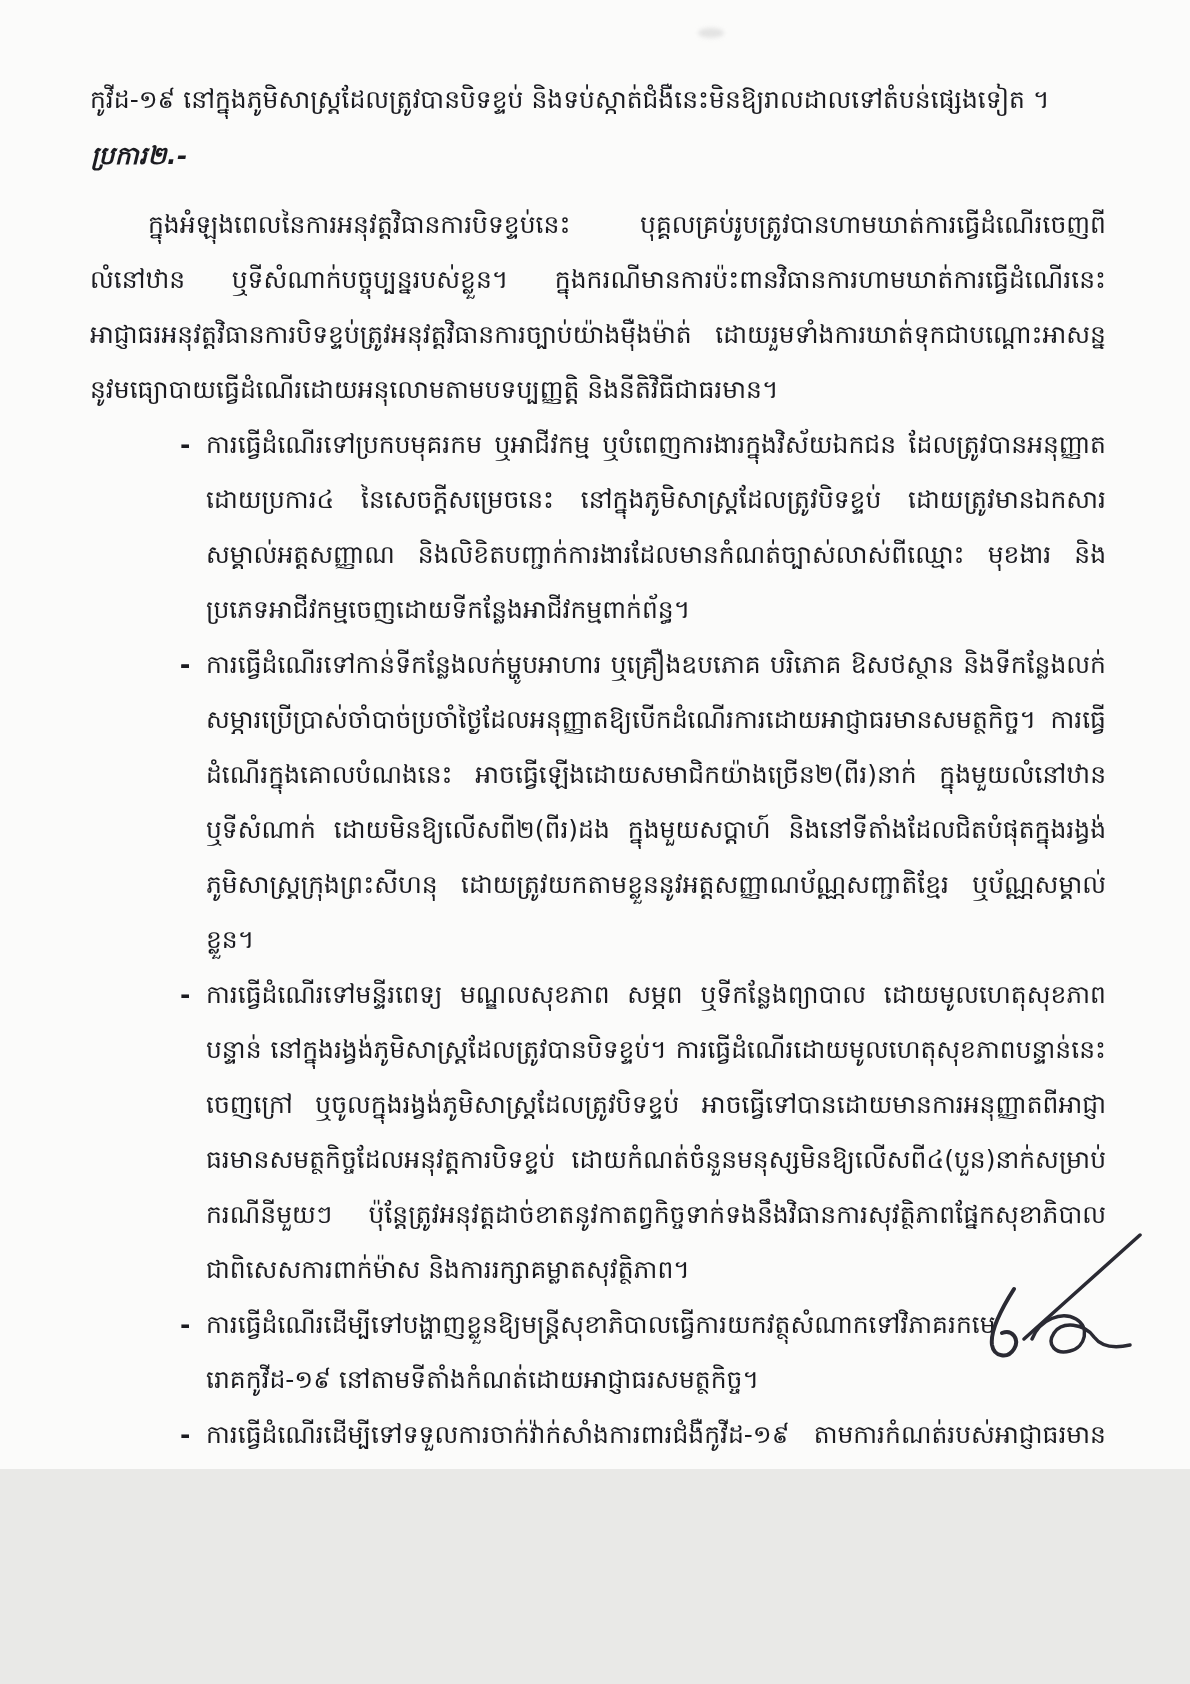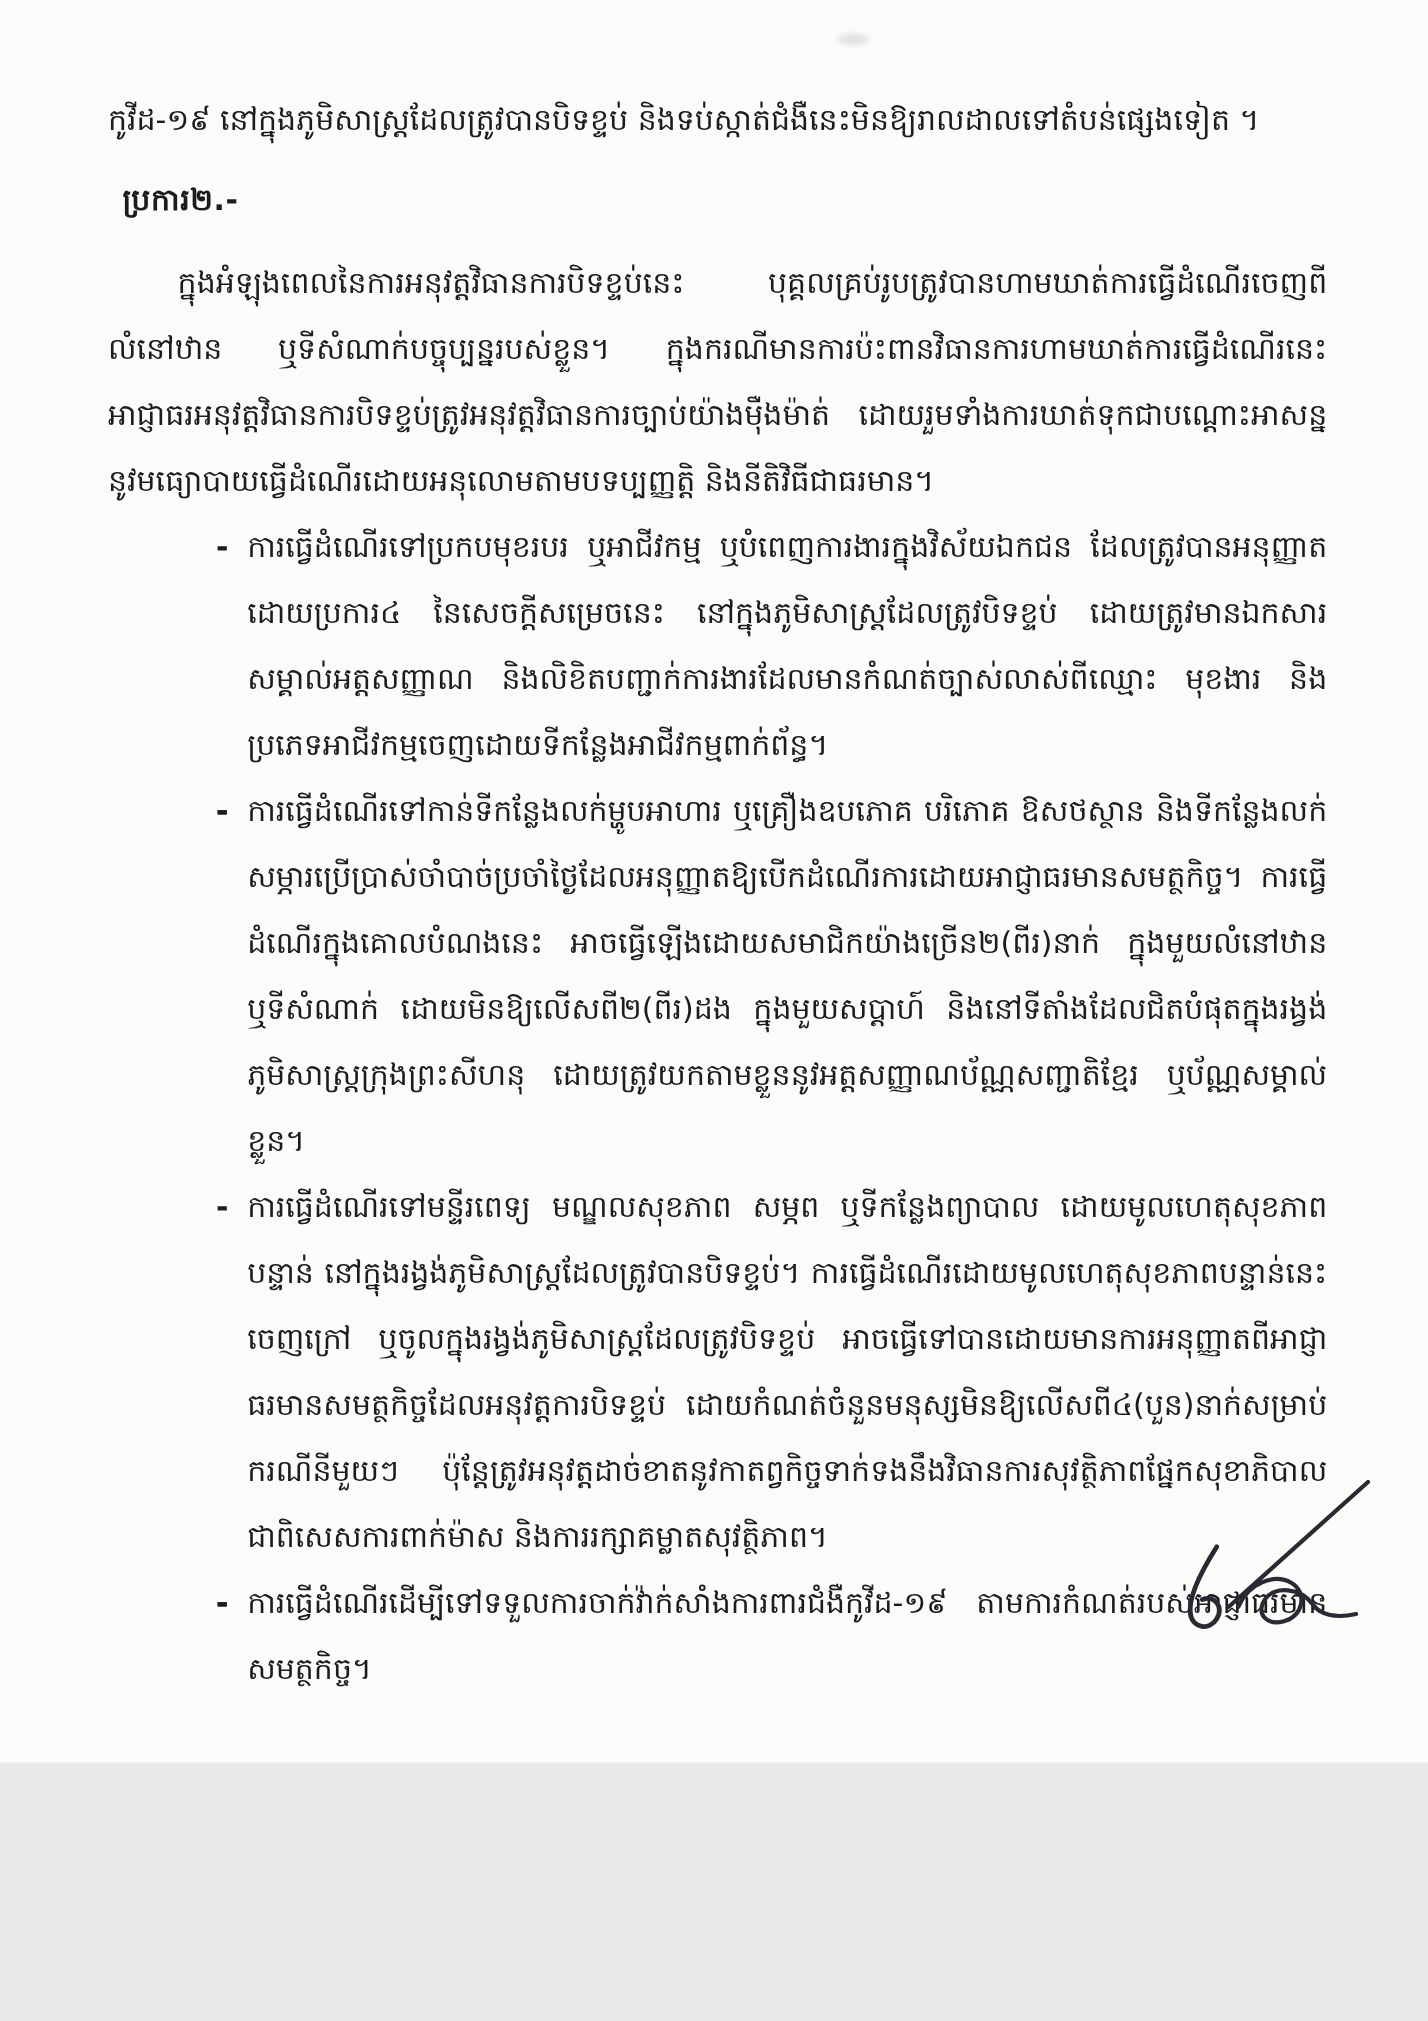--- a/index.html
+++ b/index.html
@@ -24,23 +24,24 @@
     top: 72px;
     width: 1016px;
     font-size: 25px;
     line-height: 55px;
     text-align: justify;
   }
   .intro-line {
     margin: 0;
   }
   .article-heading {
-    margin: 12px;
+    margin: 1px;
     font-weight: bold;
     letter-spacing: 0.5px;
+    font-style: italic;
   }
   .para {
     margin: 14px 0 0 0;
     text-indent: 58px;
   }
   .leadin {
     margin: 0;
     text-indent: 86px;
   }
   ul.bullets {
@@ -103,35 +104,36 @@
 
     <p class="article-heading">ប្រការ២.-</p>
 
     <p class="para">ក្នុងអំឡុងពេលនៃការអនុវត្តវិធានការបិទខ្ទប់នេះ បុគ្គលគ្រប់រូបត្រូវបានហាមឃាត់ការធ្វើដំណើរចេញពីលំនៅឋាន ឬទីសំណាក់បច្ចុប្បន្នរបស់ខ្លួន។ ក្នុងករណីមានការប៉ះពានវិធានការហាមឃាត់ការធ្វើដំណើរនេះ អាជ្ញាធរអនុវត្តវិធានការបិទខ្ទប់ត្រូវអនុវត្តវិធានការច្បាប់យ៉ាងម៉ឺងម៉ាត់ ដោយរួមទាំងការឃាត់ទុកជាបណ្ដោះអាសន្ននូវមធ្យោបាយធ្វើដំណើរដោយអនុលោមតាមបទប្បញ្ញត្តិ និងនីតិវិធីជាធរមាន។</p>
 
 
     <ul class="bullets">
 
     <li>
         <span class="dash">-</span>
-        <span class="txt">ការធ្វើដំណើរទៅប្រកបមុខរបរ ឬអាជីវកម្ម ឬបំពេញការងារក្នុងវិស័យឯកជន ដែលត្រូវបានអនុញ្ញាតដោយប្រការ៤ នៃសេចក្តីសម្រេចនេះ នៅក្នុងភូមិសាស្ត្រដែលត្រូវបិទខ្ទប់ ដោយត្រូវមានឯកសារសម្គាល់អត្តសញ្ញាណ និងលិខិតបញ្ជាក់ការងារដែលមានកំណត់ច្បាស់លាស់ពីឈ្មោះ មុខងារ និងប្រភេទអាជីវកម្មចេញដោយទីកន្លែងអាជីវកម្មពាក់ព័ន្ធ។</span>
+        <span class="txt">ការធ្វើដំណើរទៅប្រកបមុគរកម ឬអាជីវកម្ម ឬបំពេញការងារក្នុងវិស័យឯកជន ដែលត្រូវបានអនុញ្ញាតដោយប្រការ៤ នៃសេចក្តីសម្រេចនេះ នៅក្នុងភូមិសាស្ត្រដែលត្រូវបិទខ្ទប់ ដោយត្រូវមានឯកសារសម្គាល់អត្តសញ្ញាណ និងលិខិតបញ្ជាក់ការងារដែលមានកំណត់ច្បាស់លាស់ពីឈ្មោះ មុខងារ និងប្រភេទអាជីវកម្មចេញដោយទីកន្លែងអាជីវកម្មពាក់ព័ន្ធ។</span>
       </li>
         <li>
         <span class="dash">-</span>
       </li>
         <li>
         <span class="dash">-</span>
         <span class="txt">ការធ្វើដំណើរទៅកាន់ទីកន្លែងលក់ម្ហូបអាហារ ឬគ្រឿងឧបភោគ បរិភោគ ឱសថស្ថាន និងទីកន្លែងលក់សម្ភារប្រើប្រាស់ចាំបាច់ប្រចាំថ្ងៃដែលអនុញ្ញាតឱ្យបើកដំណើរការដោយអាជ្ញាធរមានសមត្ថកិច្ច។ ការធ្វើដំណើរក្នុងគោលបំណងនេះ អាចធ្វើឡើងដោយសមាជិកយ៉ាងច្រើន២(ពីរ)នាក់ ក្នុងមួយលំនៅឋាន ឬទីសំណាក់ ដោយមិនឱ្យលើសពី២(ពីរ)ដង ក្នុងមួយសប្តាហ៍ និងនៅទីតាំងដែលជិតបំផុតក្នុងរង្វង់ភូមិសាស្ត្រក្រុងព្រះសីហនុ ដោយត្រូវយកតាមខ្លួននូវអត្តសញ្ញាណប័ណ្ណសញ្ជាតិខ្មែរ ឬប័ណ្ណសម្គាល់ខ្លួន។</span>
       </li>
         <li>
         <span class="dash">-</span>
         <span class="txt">ការធ្វើដំណើរទៅមន្ទីរពេទ្យ មណ្ឌលសុខភាព សម្ភព ឬទីកន្លែងព្យាបាល ដោយមូលហេតុសុខភាពបន្ទាន់ នៅក្នុងរង្វង់ភូមិសាស្ត្រដែលត្រូវបានបិទខ្ទប់។ ការធ្វើដំណើរដោយមូលហេតុសុខភាពបន្ទាន់នេះចេញក្រៅ ឬចូលក្នុងរង្វង់ភូមិសាស្ត្រដែលត្រូវបិទខ្ទប់ អាចធ្វើទៅបានដោយមានការអនុញ្ញាតពីអាជ្ញាធរមានសមត្ថកិច្ចដែលអនុវត្តការបិទខ្ទប់ ដោយកំណត់ចំនួនមនុស្សមិនឱ្យលើសពី៤(បួន)នាក់សម្រាប់ករណីនីមួយៗ ប៉ុន្តែត្រូវអនុវត្តដាច់ខាតនូវកាតព្វកិច្ចទាក់ទងនឹងវិធានការសុវត្ថិភាពផ្នែកសុខាភិបាល ជាពិសេសការពាក់ម៉ាស និងការរក្សាគម្លាតសុវត្ថិភាព។</span>
       </li>
         <li>
         <span class="dash">-</span>
+        <span class="txt">ការធ្វើដំណើរដើម្បីទៅបង្ហាញខ្លួនឱ្យមន្ត្រីសុខាភិបាលធ្វើការយកវត្ថុសំណាកទៅវិភាគរកមេរោគកូវីដ-១៩ នៅតាមទីតាំងកំណត់ដោយអាជ្ញាធរសមត្ថកិច្ច។</span>
       </li>
         <li>
         <span class="dash">-</span>
         <span class="txt">ការធ្វើដំណើរដើម្បីទៅទទួលការចាក់វ៉ាក់សាំងការពារជំងឺកូវីដ-១៩ តាមការកំណត់របស់អាជ្ញាធរមានសមត្ថកិច្ច។</span>
       </li>
       </ul>
 
   </div>
 
   <svg class="signature" viewBox="0 0 190 150">

